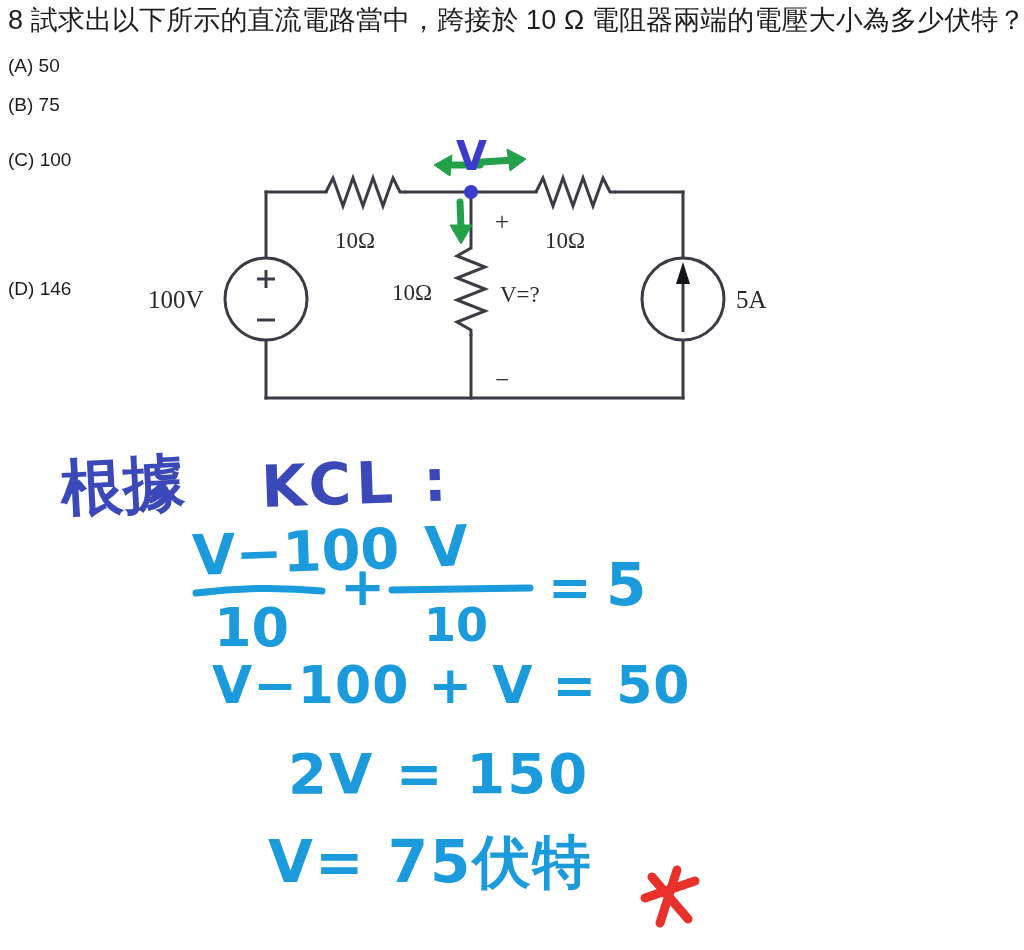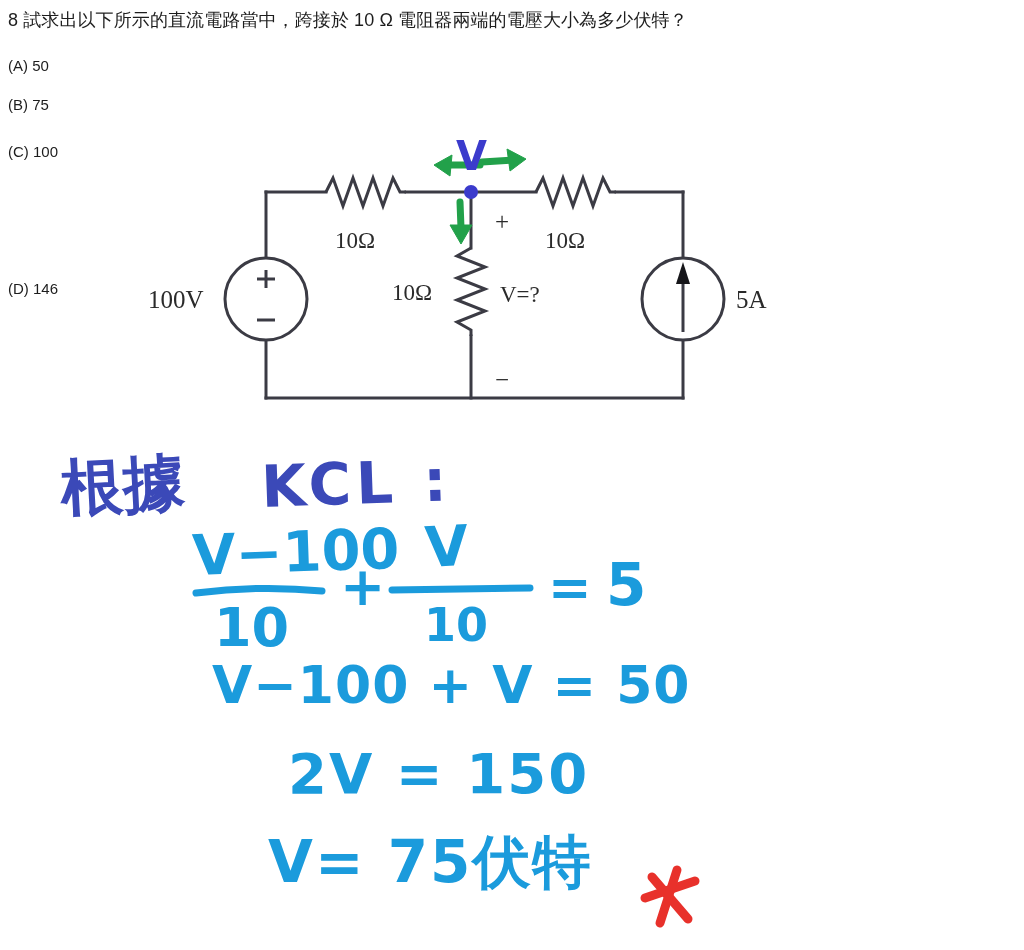--- a/index.html
+++ b/index.html
@@ -21,37 +21,37 @@
     position: absolute;
     left: 0;
     top: 0;
     width: 1024px;
   }
   .q-stem {
     position: absolute;
     left: 8px;
     top: 5px;
     width: 1012px;
-    font-size: 18px;
+    font-size: 27px;
     line-height: 30px;
     letter-spacing: 0.1px;
     white-space: nowrap;
     color: #1d1d1d;
   }
   .q-option {
     position: absolute;
     left: 8px;
-    font-size: 15px;
+    font-size: 19px;
     line-height: 28px;
     color: #1d1d1d;
     white-space: nowrap;
   }
   #opt-a { top: 52px; }
   #opt-b { top: 91px; }
-  #opt-c { top: 138px; }
+  #opt-c { top: 146px; }
   #opt-d { top: 275px; }
 
   
   #circuit-figure {
     position: absolute;
     left: 130px;
     top: 140px;
     width: 680px;
     height: 290px;
   }

